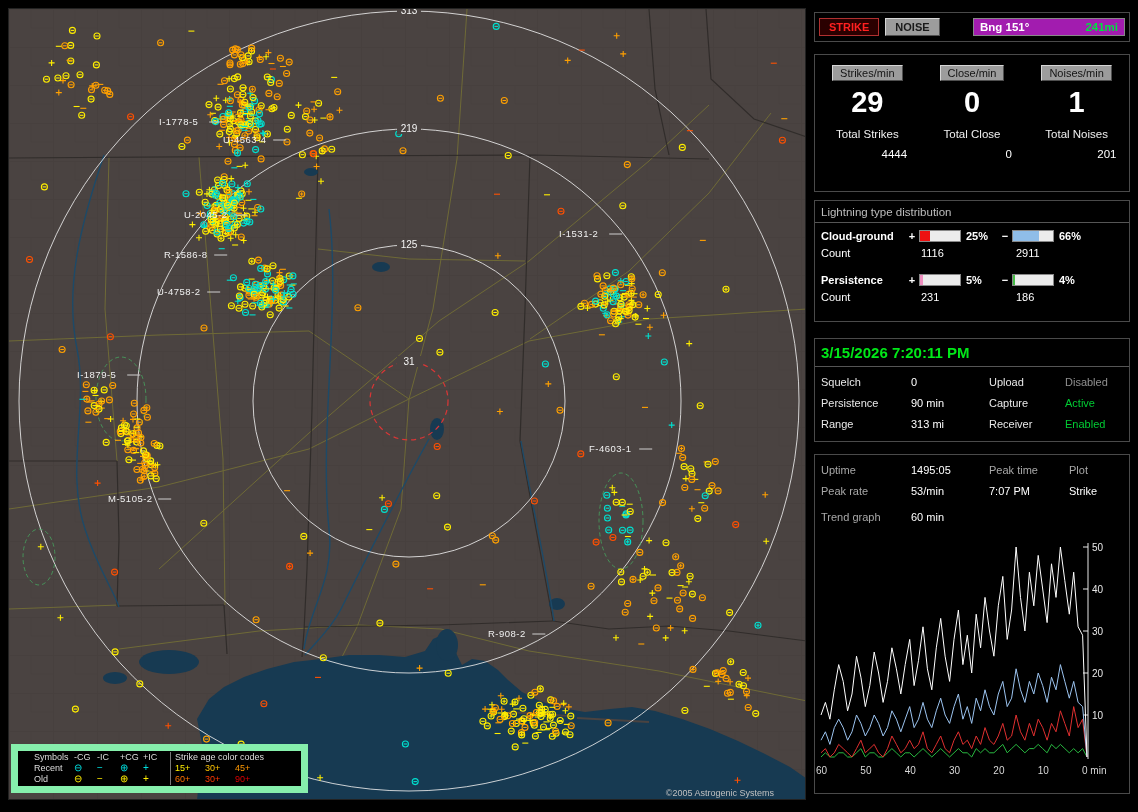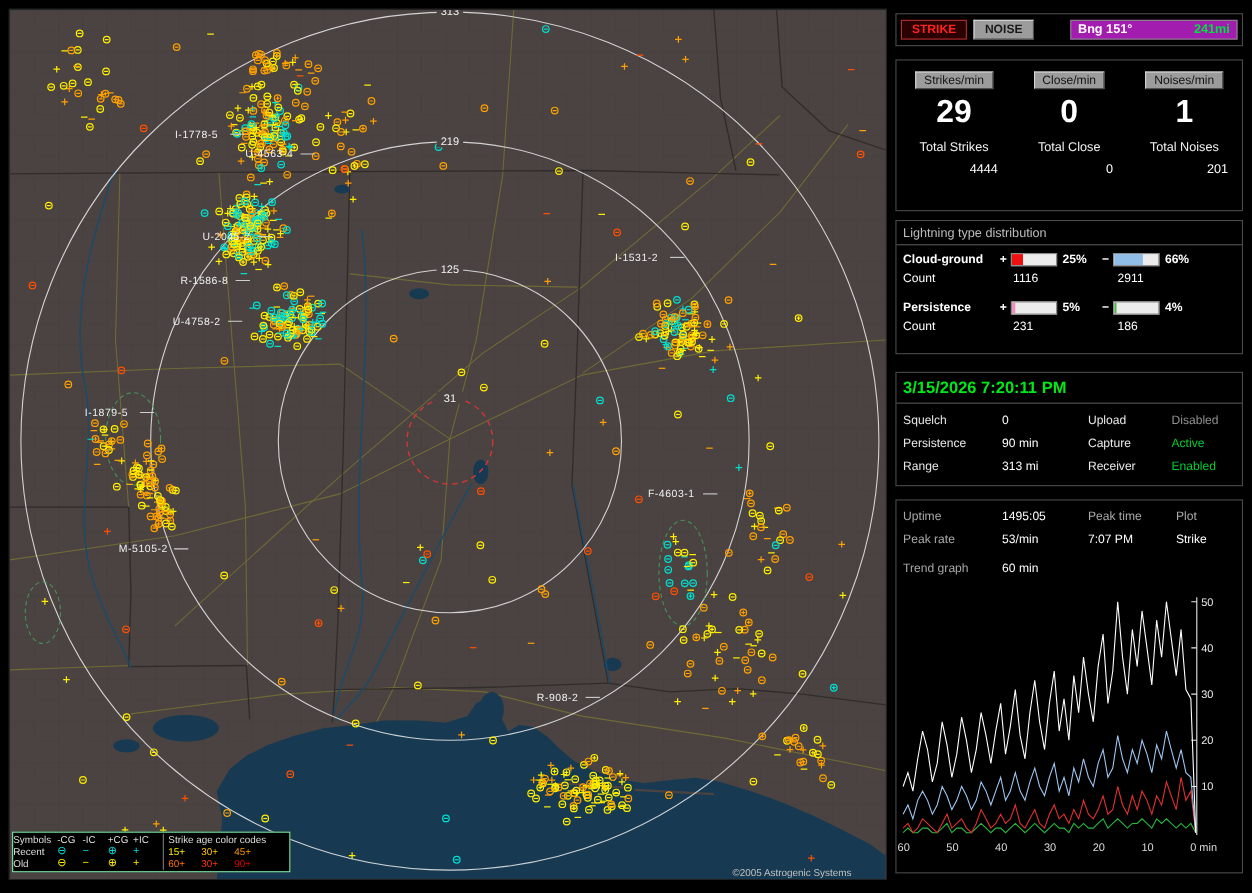--- a/index.html
+++ b/index.html
@@ -2,22 +2,22 @@
 <html><head>
 <meta charset="utf-8">
 <style>
   html,body{margin:0;padding:0;background:#000;width:1138px;height:812px;overflow:hidden;
             font-family:"Liberation Sans",sans-serif;color:#fff;position:relative}
   
   #map{position:absolute;left:8px;top:8px;width:798px;height:792px;background:#4a4341;overflow:hidden;border:1px solid #222;box-sizing:border-box}
   #map svg{display:block}
   #map-copyright{position:absolute;right:31px;bottom:1px;font-size:9px;color:#c0c0c0}
   
-  #legend{position:absolute;left:2px;bottom:6px;display:flex;background:#000;border:1px solid #86efac;
-          font-size:9px;color:#ddd;line-height:11px;padding:1px 0;white-space:nowrap}
+  #legend{position:absolute;left:2px;bottom:6px;display:flex;background:#000;border:7px solid #86efac;
+          font-size:9px;color:#ddd;line-height:11px;padding:1px 16px;white-space:nowrap}
   .lg-left{width:136px}
   .lg-right{width:110px;border-left:1px solid #777;padding-left:4px}
   .lg-row{display:flex}
   .lg-c0{width:40px}
   .lg-c{width:23px;text-align:left}
   .sym{font-size:10px;line-height:10px}
   .age{width:30px}
   
   .box{position:absolute;left:814px;width:316px;background:#000;border:1px solid #4a4a4a;box-sizing:border-box}
   #box-controls{top:12px;height:30px;display:flex;align-items:center;gap:6px;padding:0 4px}

